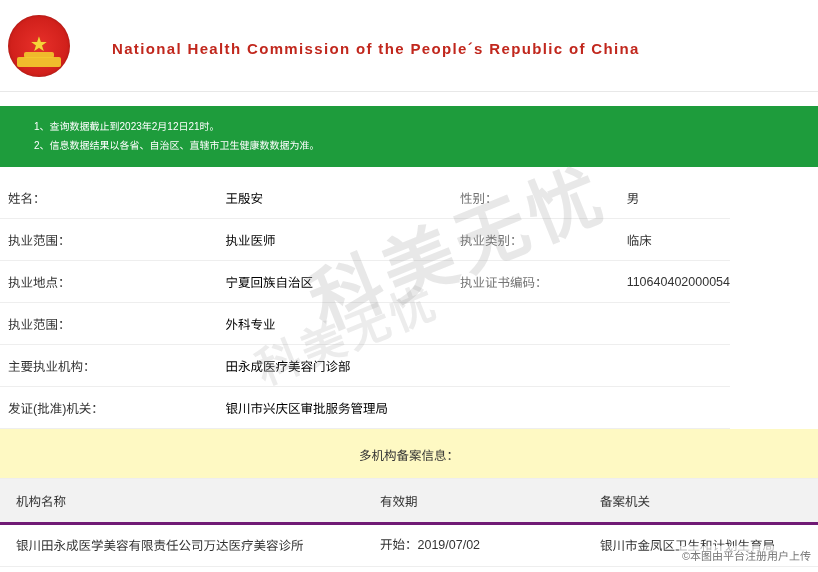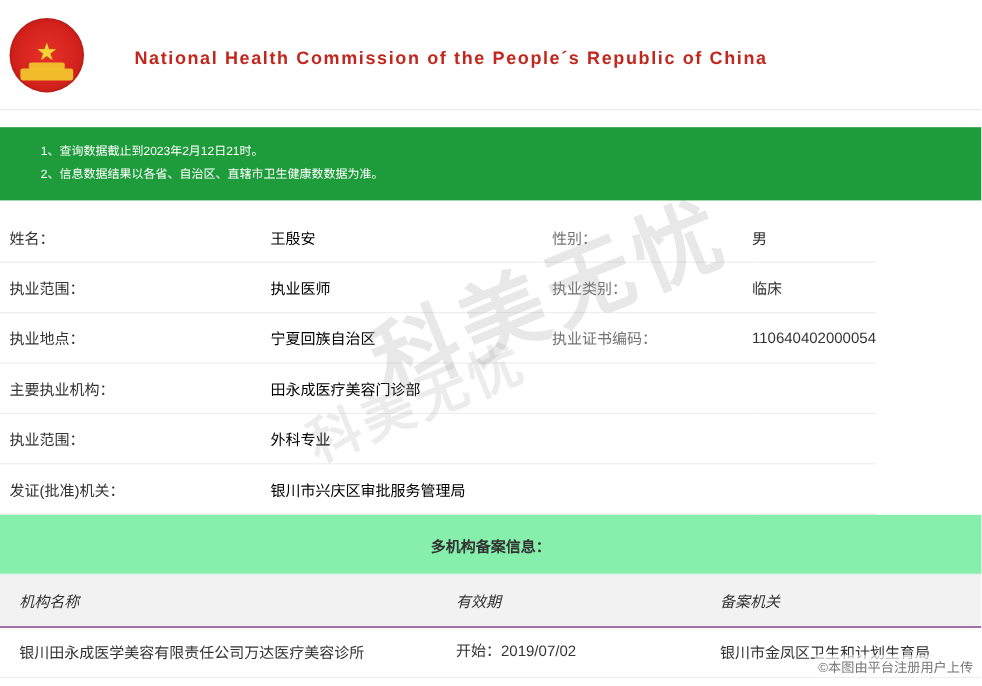--- a/index.html
+++ b/index.html
@@ -112,42 +112,41 @@
     height: 38px;
   }
   .lbl   { width: 230px; padding-left: 8px !important; color: #333; }
   .val   { width: 240px; color: #000000; }
   .lbl2  { width: 170px; color: #737373; }
   .val2  { color: #333; }
 
   .section-title {
     text-align: center;
     font-size: 12.5px;
-    font-weight: bold;
+    font-weight: normal;
     color: #333;
     padding: 16px 0 14px;
-    background: #86efac;
+    background: #fef9c3;
     border-bottom: 1px solid #eeeeee;
   }
 
   
   .records {
     width: 818px;
     border-collapse: collapse;
     font-size: 12.5px;
     color: #333;
   }
   .records thead th {
     background: #f2f2f2;
     font-weight: normal;
     text-align: left;
     padding: 12px 0 12px 0;
     color: #333;
-    border-bottom: 1px solid #701a75;
-    font-style: italic;
+    border-bottom: 3px solid #701a75;
   }
   .records th.c1, .records td.c1 { width: 380px; padding-left: 16px; }
   .records th.c2, .records td.c2 { width: 220px; }
   .records th.c3, .records td.c3 { width: 218px; }
   .records tbody td {
     padding: 10px 0;
     vertical-align: top;
     border-bottom: 1px solid #eeeeee;
   }
   .records tbody td.c1 { padding-left: 16px; }
@@ -229,26 +228,26 @@
         <td class="lbl2">执业类别：</td>
         <td class="val2">临床</td>
       </tr>
       <tr>
         <td class="lbl">执业地点：</td>
         <td class="val">宁夏回族自治区</td>
         <td class="lbl2">执业证书编码：</td>
         <td class="val2">110640402000054</td>
       </tr>
       <tr>
+        <td class="lbl">执业范围：</td>
+        <td class="val" colspan="3">外科专业</td>
+      </tr>
+      <tr>
         <td class="lbl">主要执业机构：</td>
         <td class="val" colspan="3">田永成医疗美容门诊部</td>
-      </tr>
-      <tr>
-        <td class="lbl">执业范围：</td>
-        <td class="val" colspan="3">外科专业</td>
       </tr>
       <tr>
         <td class="lbl">发证(批准)机关：</td>
         <td class="val" colspan="3">银川市兴庆区审批服务管理局</td>
       </tr>
     </tbody>
   </table>
 
   <div class="section-title">多机构备案信息：</div>
 

